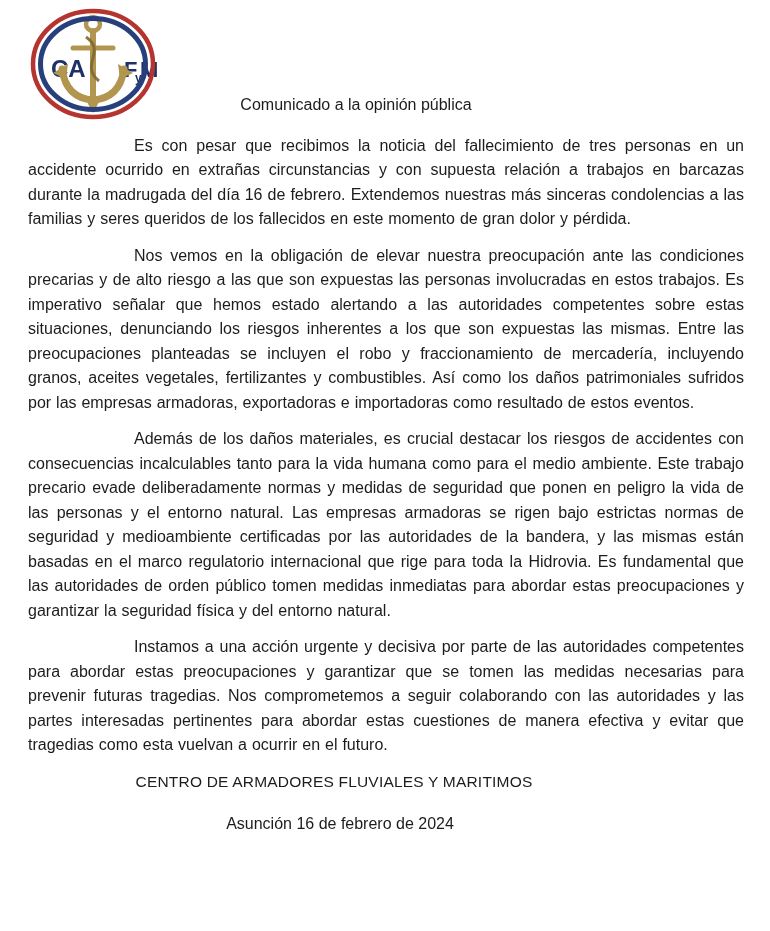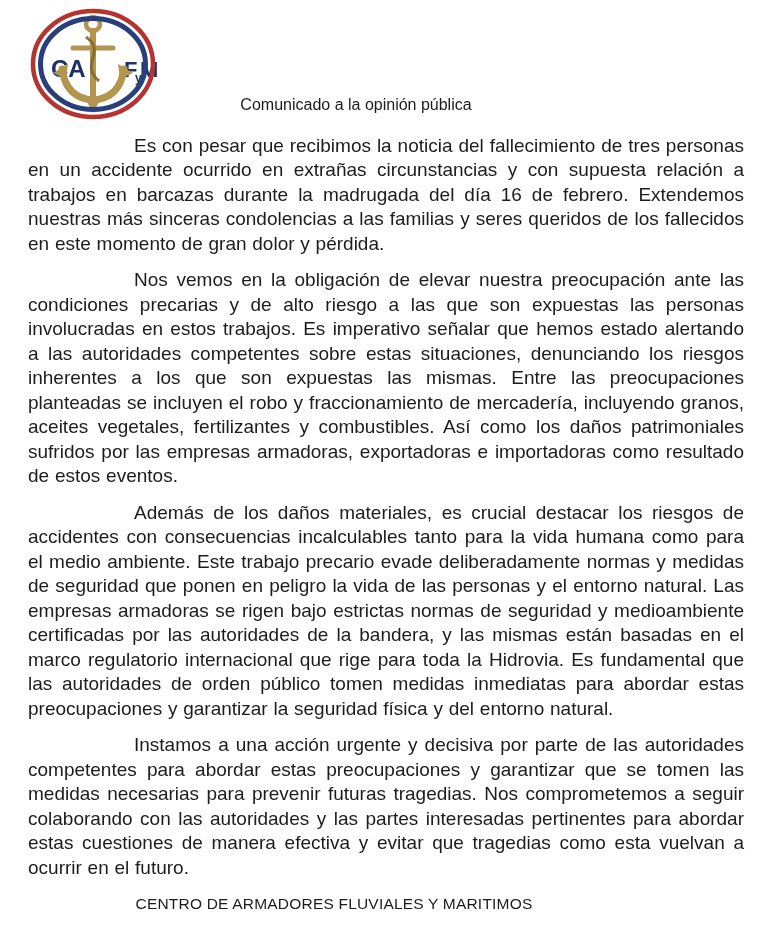--- a/index.html
+++ b/index.html
@@ -27,21 +27,21 @@
   }
   .doc-title {
     font-size: 16px;
     line-height: 24.5px;
     text-align: center;
     position: relative;
     left: -30px;
     margin: 0 0 16px 0;
   }
   .body-par {
-    font-size: 19px;
+    font-size: 16px;
     line-height: 24.5px;
     text-align: justify;
     text-indent: 106px;
     margin: 0 0 12px 0;
     word-spacing: 0.5px;
   }
   .signature {
     font-size: 15.5px;
     line-height: 24.5px;
     text-align: center;

